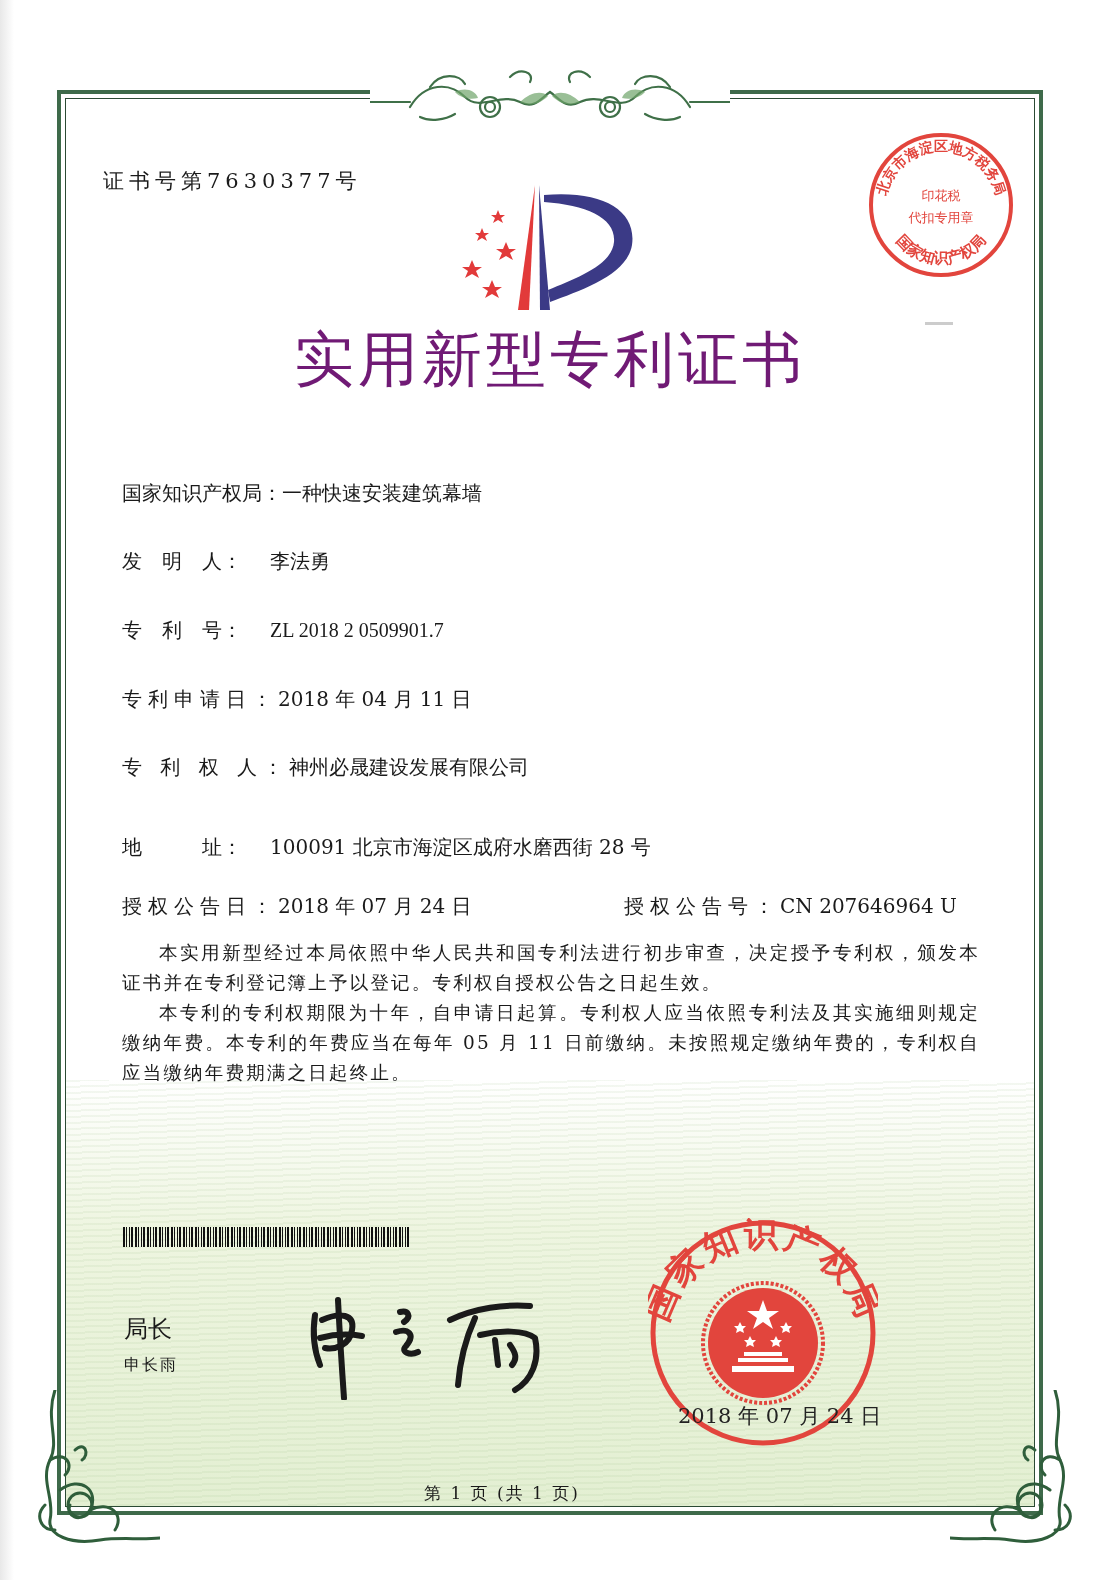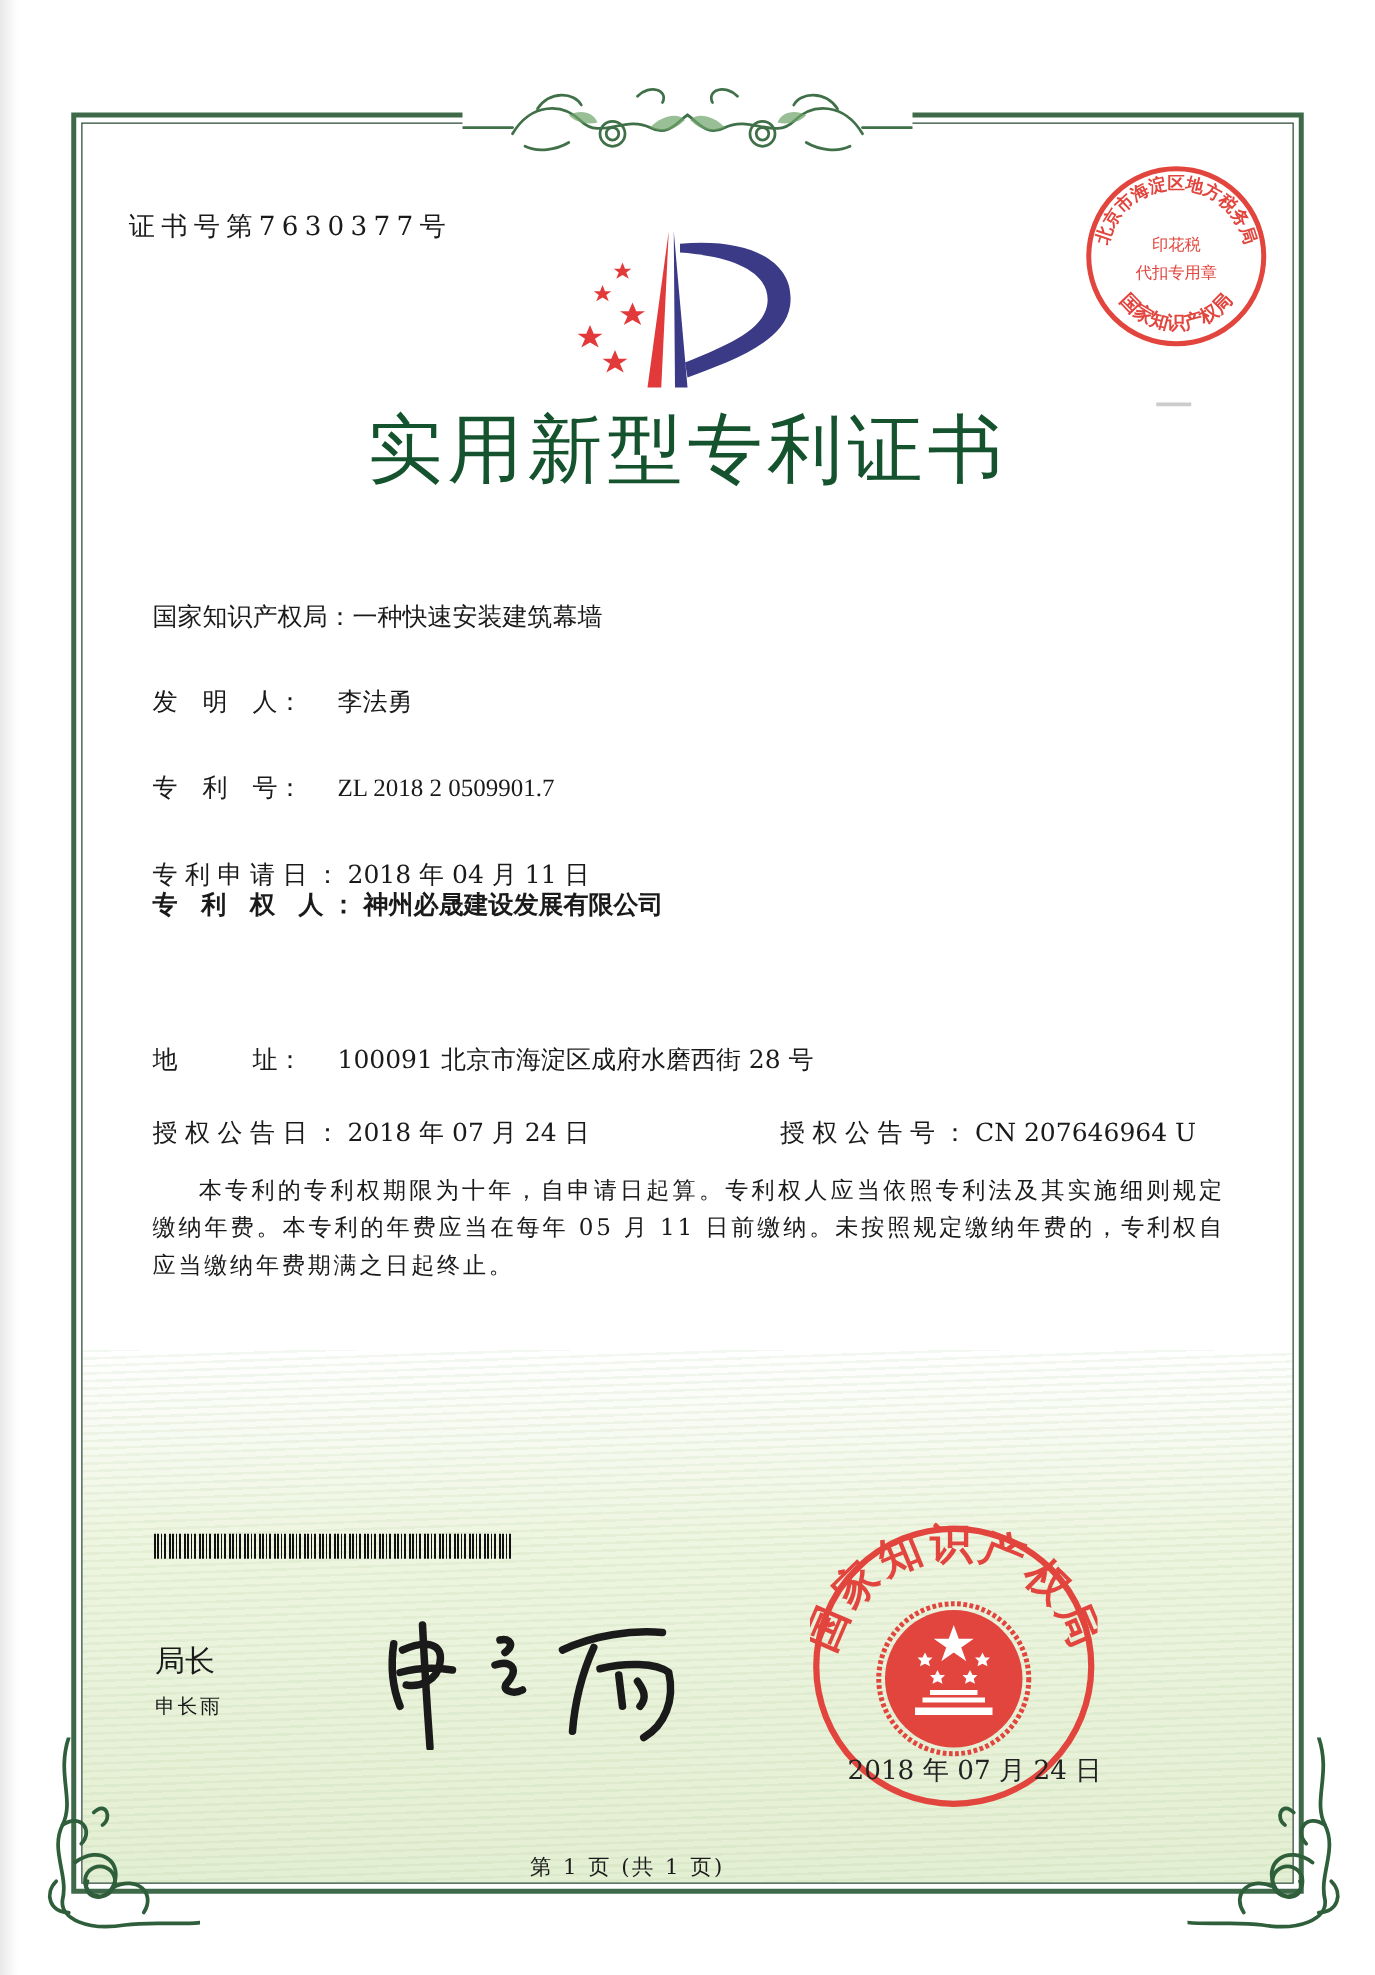--- a/index.html
+++ b/index.html
@@ -45,32 +45,32 @@
       position: absolute; left: 866px; top: 130px; width: 150px; height: 150px;
     }
     .tax-stamp svg { width: 100%; height: 100%; }
     .cnipa-logo {
       position: absolute; left: 462px; top: 170px; width: 180px; height: 150px;
     }
     .cnipa-logo svg { width: 100%; height: 100%; }
     .doc-title {
       position: absolute; left: 285px; top: 320px; width: 530px; text-align: center;
       font-size: 60px; letter-spacing: 4px; font-family: "DejaVu Serif", serif;
-      font-weight: normal; color: #14532d;
+      font-weight: normal; color: #701a75;
     }
 
     .field-row { position: absolute; left: 122px; font-size: 20px; white-space: nowrap; }
     .field-label { display: inline-block; }
     .field-value { display: inline; }
     .spaced { letter-spacing: 6px; }
     .row-name { top: 480px; }
     .row-inventor { top: 548px; }
     .row-patent-no { top: 617px; font-family: Liberation Serif, serif; }
     .row-filing-date { top: 686px; }
-    .row-patentee { top: 710px; font-weight: bold; }
+    .row-patentee { top: 754px; }
     .row-address { top: 822px; margin-top: 12px; }
     .row-grant-date { top: 893px; }
     .row-grant-no { position: absolute; left: 624px; top: 893px; font-size: 20px; white-space: nowrap; }
 
     .lbl-inventor { width: 148px; }
     .lbl-patentno { width: 148px; }
     .lbl-address { width: 148px; }
 
     .body-text {
       position: absolute; left: 122px; top: 938px; width: 858px;
@@ -222,20 +222,21 @@
   <span class="field-label lbl-address">地　　　址：</span><span class="field-value">100091 北京市海淀区成府水磨西街 28 号</span>
 </div>
 <div class="field-row row-grant-date">
   <span class="field-label spaced">授权公告日：</span><span class="field-value">2018 年 07 月 24 日</span>
 </div>
 <div class="row-grant-no">
   <span class="field-label spaced">授权公告号：</span><span class="field-value">CN 207646964 U</span>
 </div>
 
 <div class="body-text">
+  <p>本实用新型经过本局依照中华人民共和国专利法进行初步审查，决定授予专利权，颁发本证书并在专利登记簿上予以登记。专利权自授权公告之日起生效。</p>
   <p>本专利的专利权期限为十年，自申请日起算。专利权人应当依照专利法及其实施细则规定缴纳年费。本专利的年费应当在每年 05 月 11 日前缴纳。未按照规定缴纳年费的，专利权自应当缴纳年费期满之日起终止。</p>
 </div>
 
 <div class="barcode"></div>
 
 <div class="director-title">局长</div>
 <div class="director-name">申长雨</div>
 
 <div class="signature">
   <svg viewBox="0 0 250 110">

